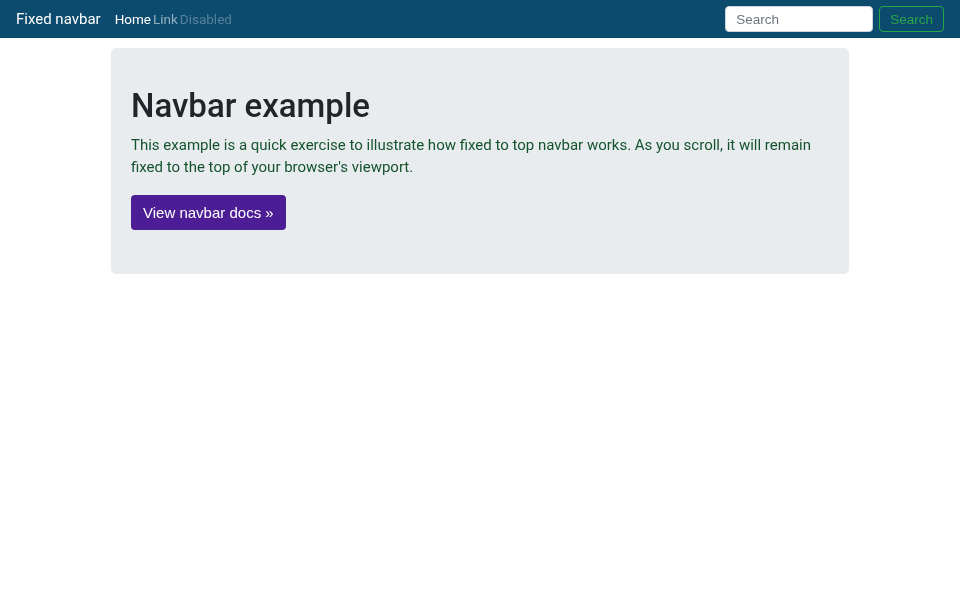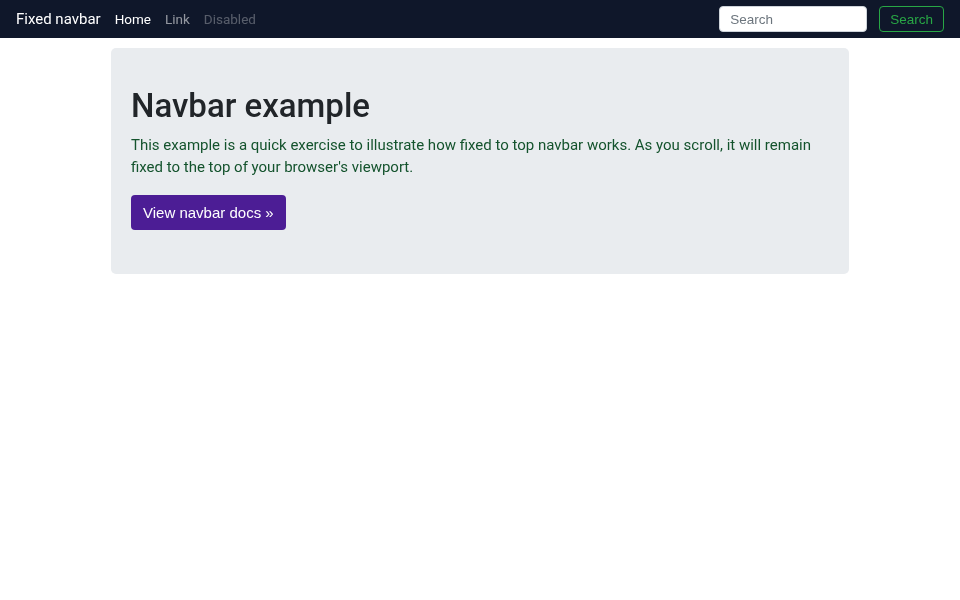--- a/index.html
+++ b/index.html
@@ -8,58 +8,58 @@
       padding: 0;
     }
     body {
       font-family: -apple-system, BlinkMacSystemFont, "Segoe UI", Roboto, "Helvetica Neue", Arial, sans-serif;
       background: #fff;
       width: 960px;
       height: 600px;
       overflow: hidden;
     }
     .navbar {
-      background-color: #0f172a;
+      background-color: #0c4a6e;
       height: 38px;
       display: flex;
       align-items: center;
       padding: 0 16px;
       justify-content: space-between;
     }
     .navbar-left {
       display: flex;
       align-items: center;
       gap: 14px;
     }
     .navbar-brand {
       color: #fff;
       font-size: 15px;
       font-weight: 400;
     }
     .nav-links {
       display: flex;
       align-items: center;
-      gap: 14px;
+      gap: 2px;
     }
     .nav-link {
       font-size: 13.5px;
       color: rgba(255,255,255,0.55);
       cursor: pointer;
     }
     .nav-link.active {
       color: #fff;
     }
     .nav-link.disabled {
       color: rgba(255,255,255,0.3);
       cursor: default;
     }
     .navbar-right {
       display: flex;
       align-items: center;
-      gap: 12px;
+      gap: 6px;
     }
     .search-input {
       background: #fff;
       border: 1px solid #ced4da;
       border-radius: 4px;
       height: 26px;
       width: 148px;
       padding: 0 10px;
       font-size: 13.5px;
       color: #495057;

